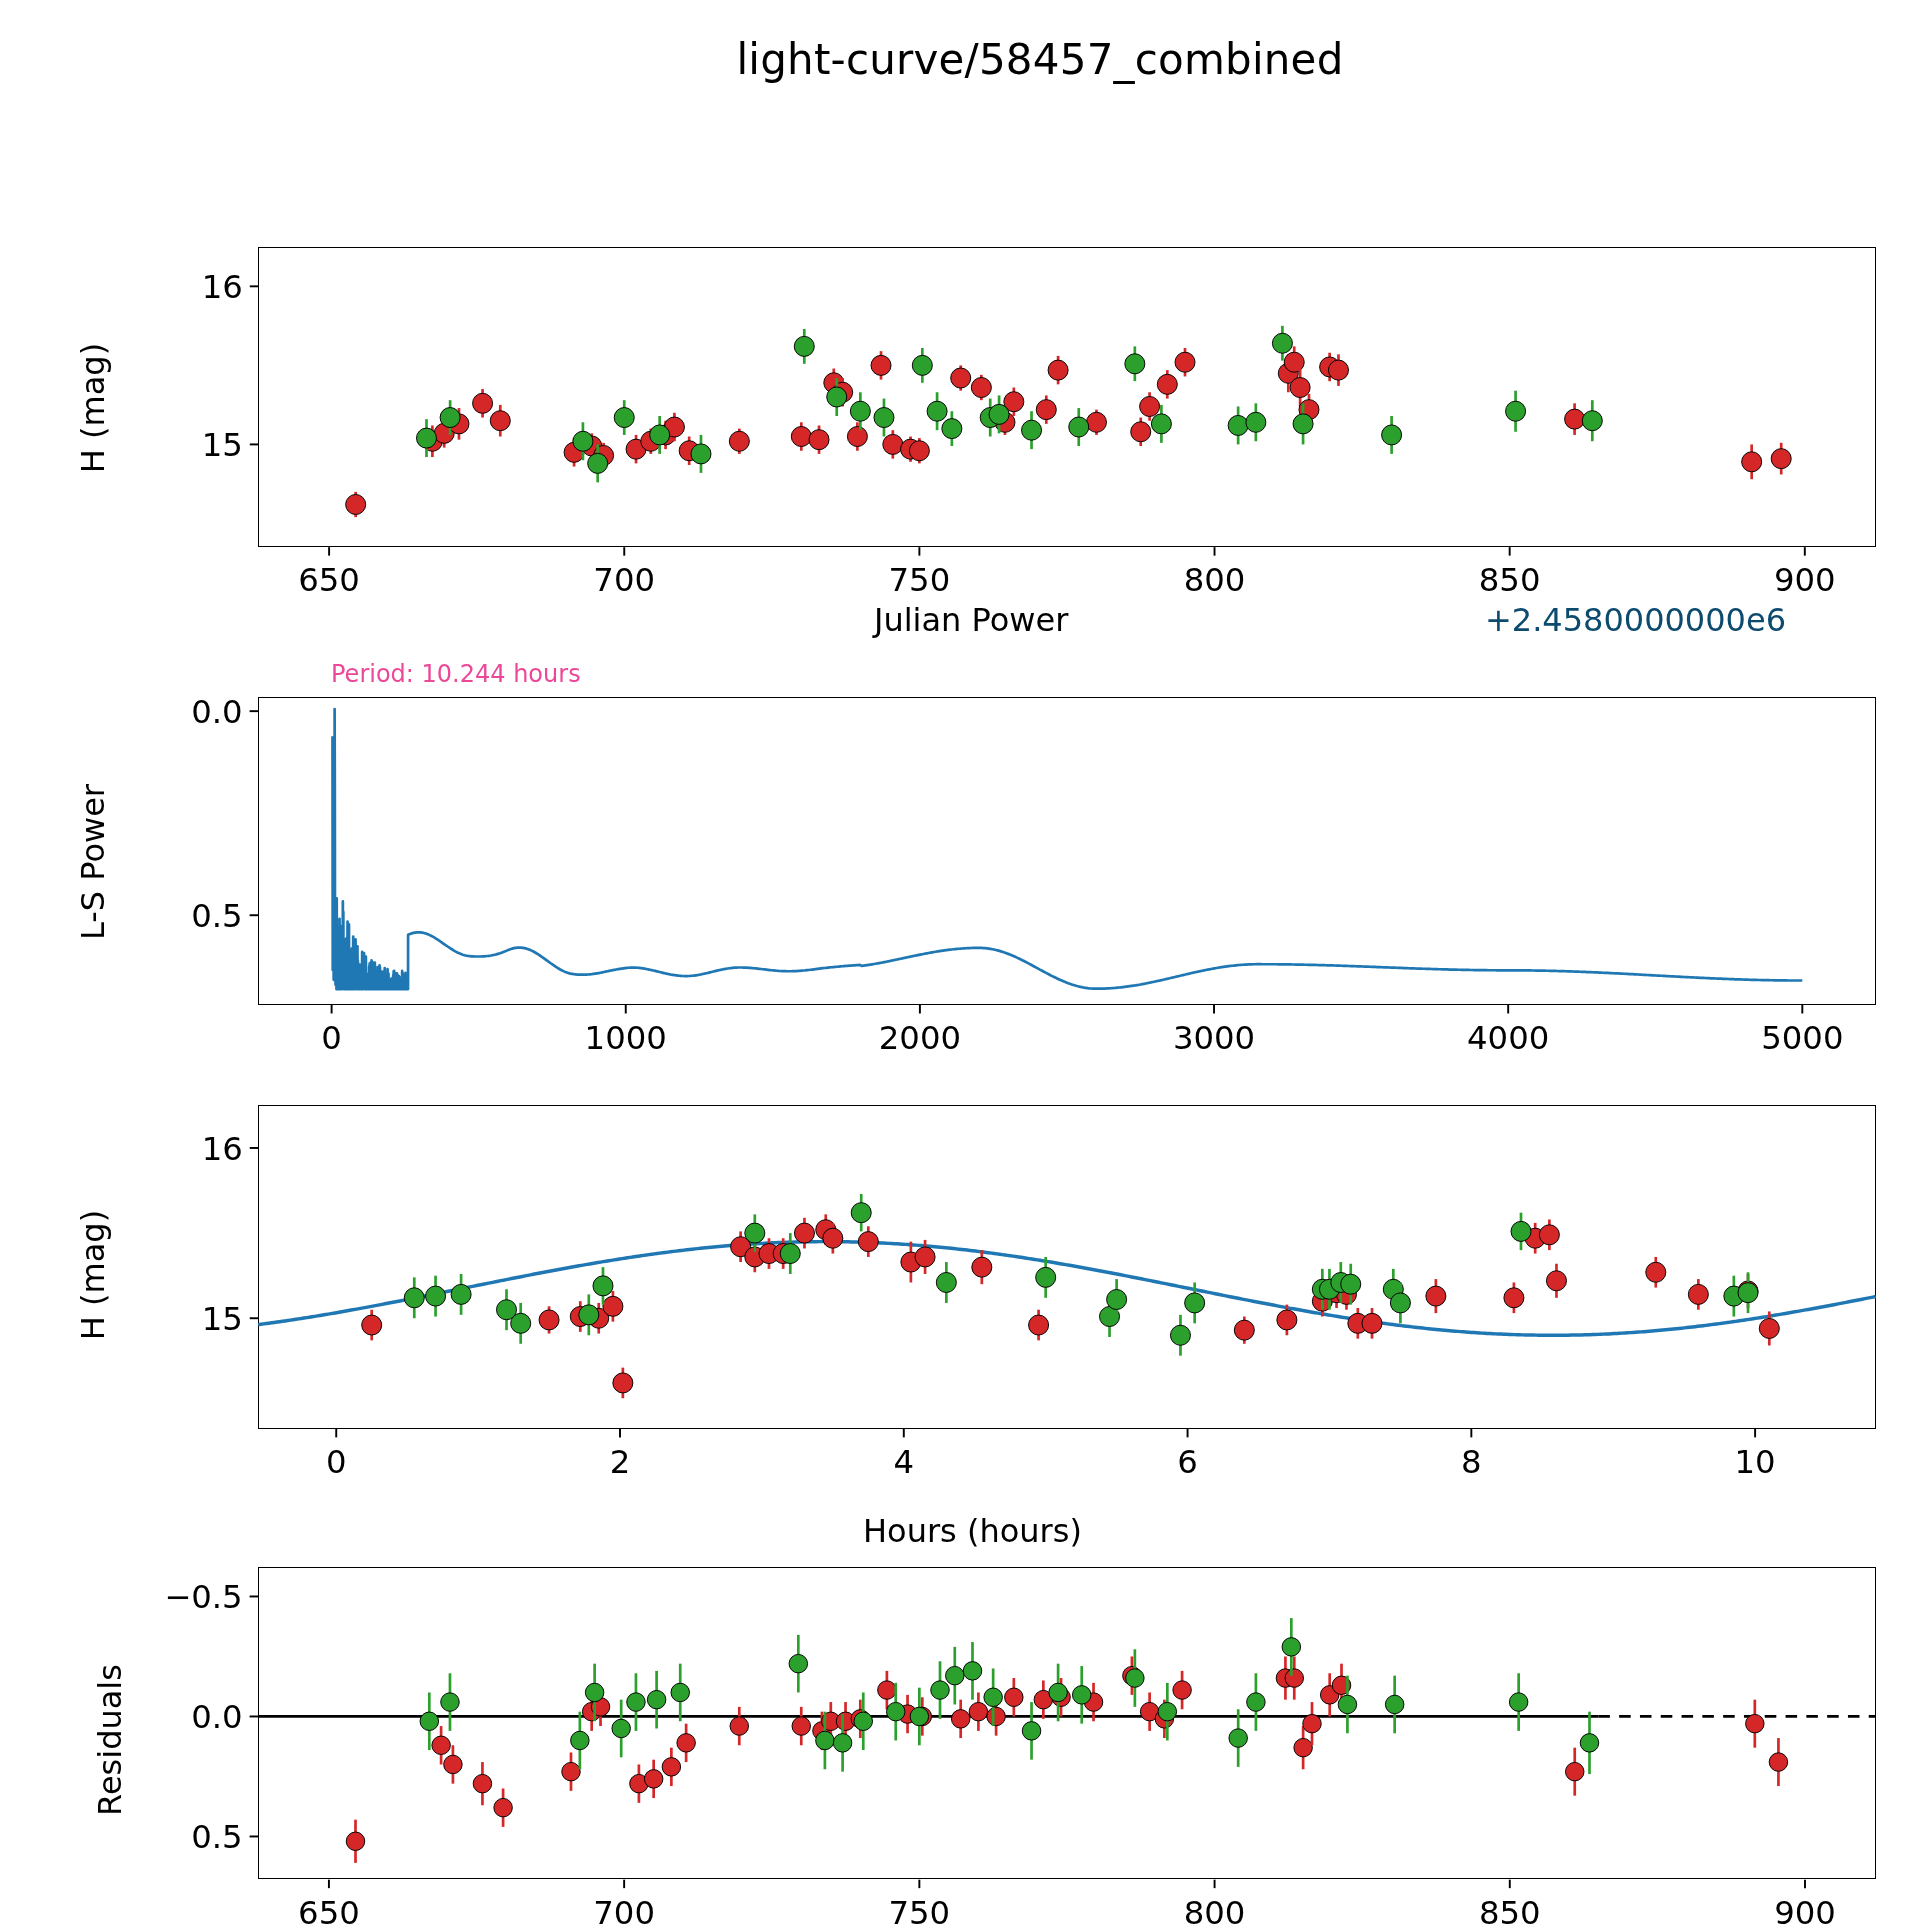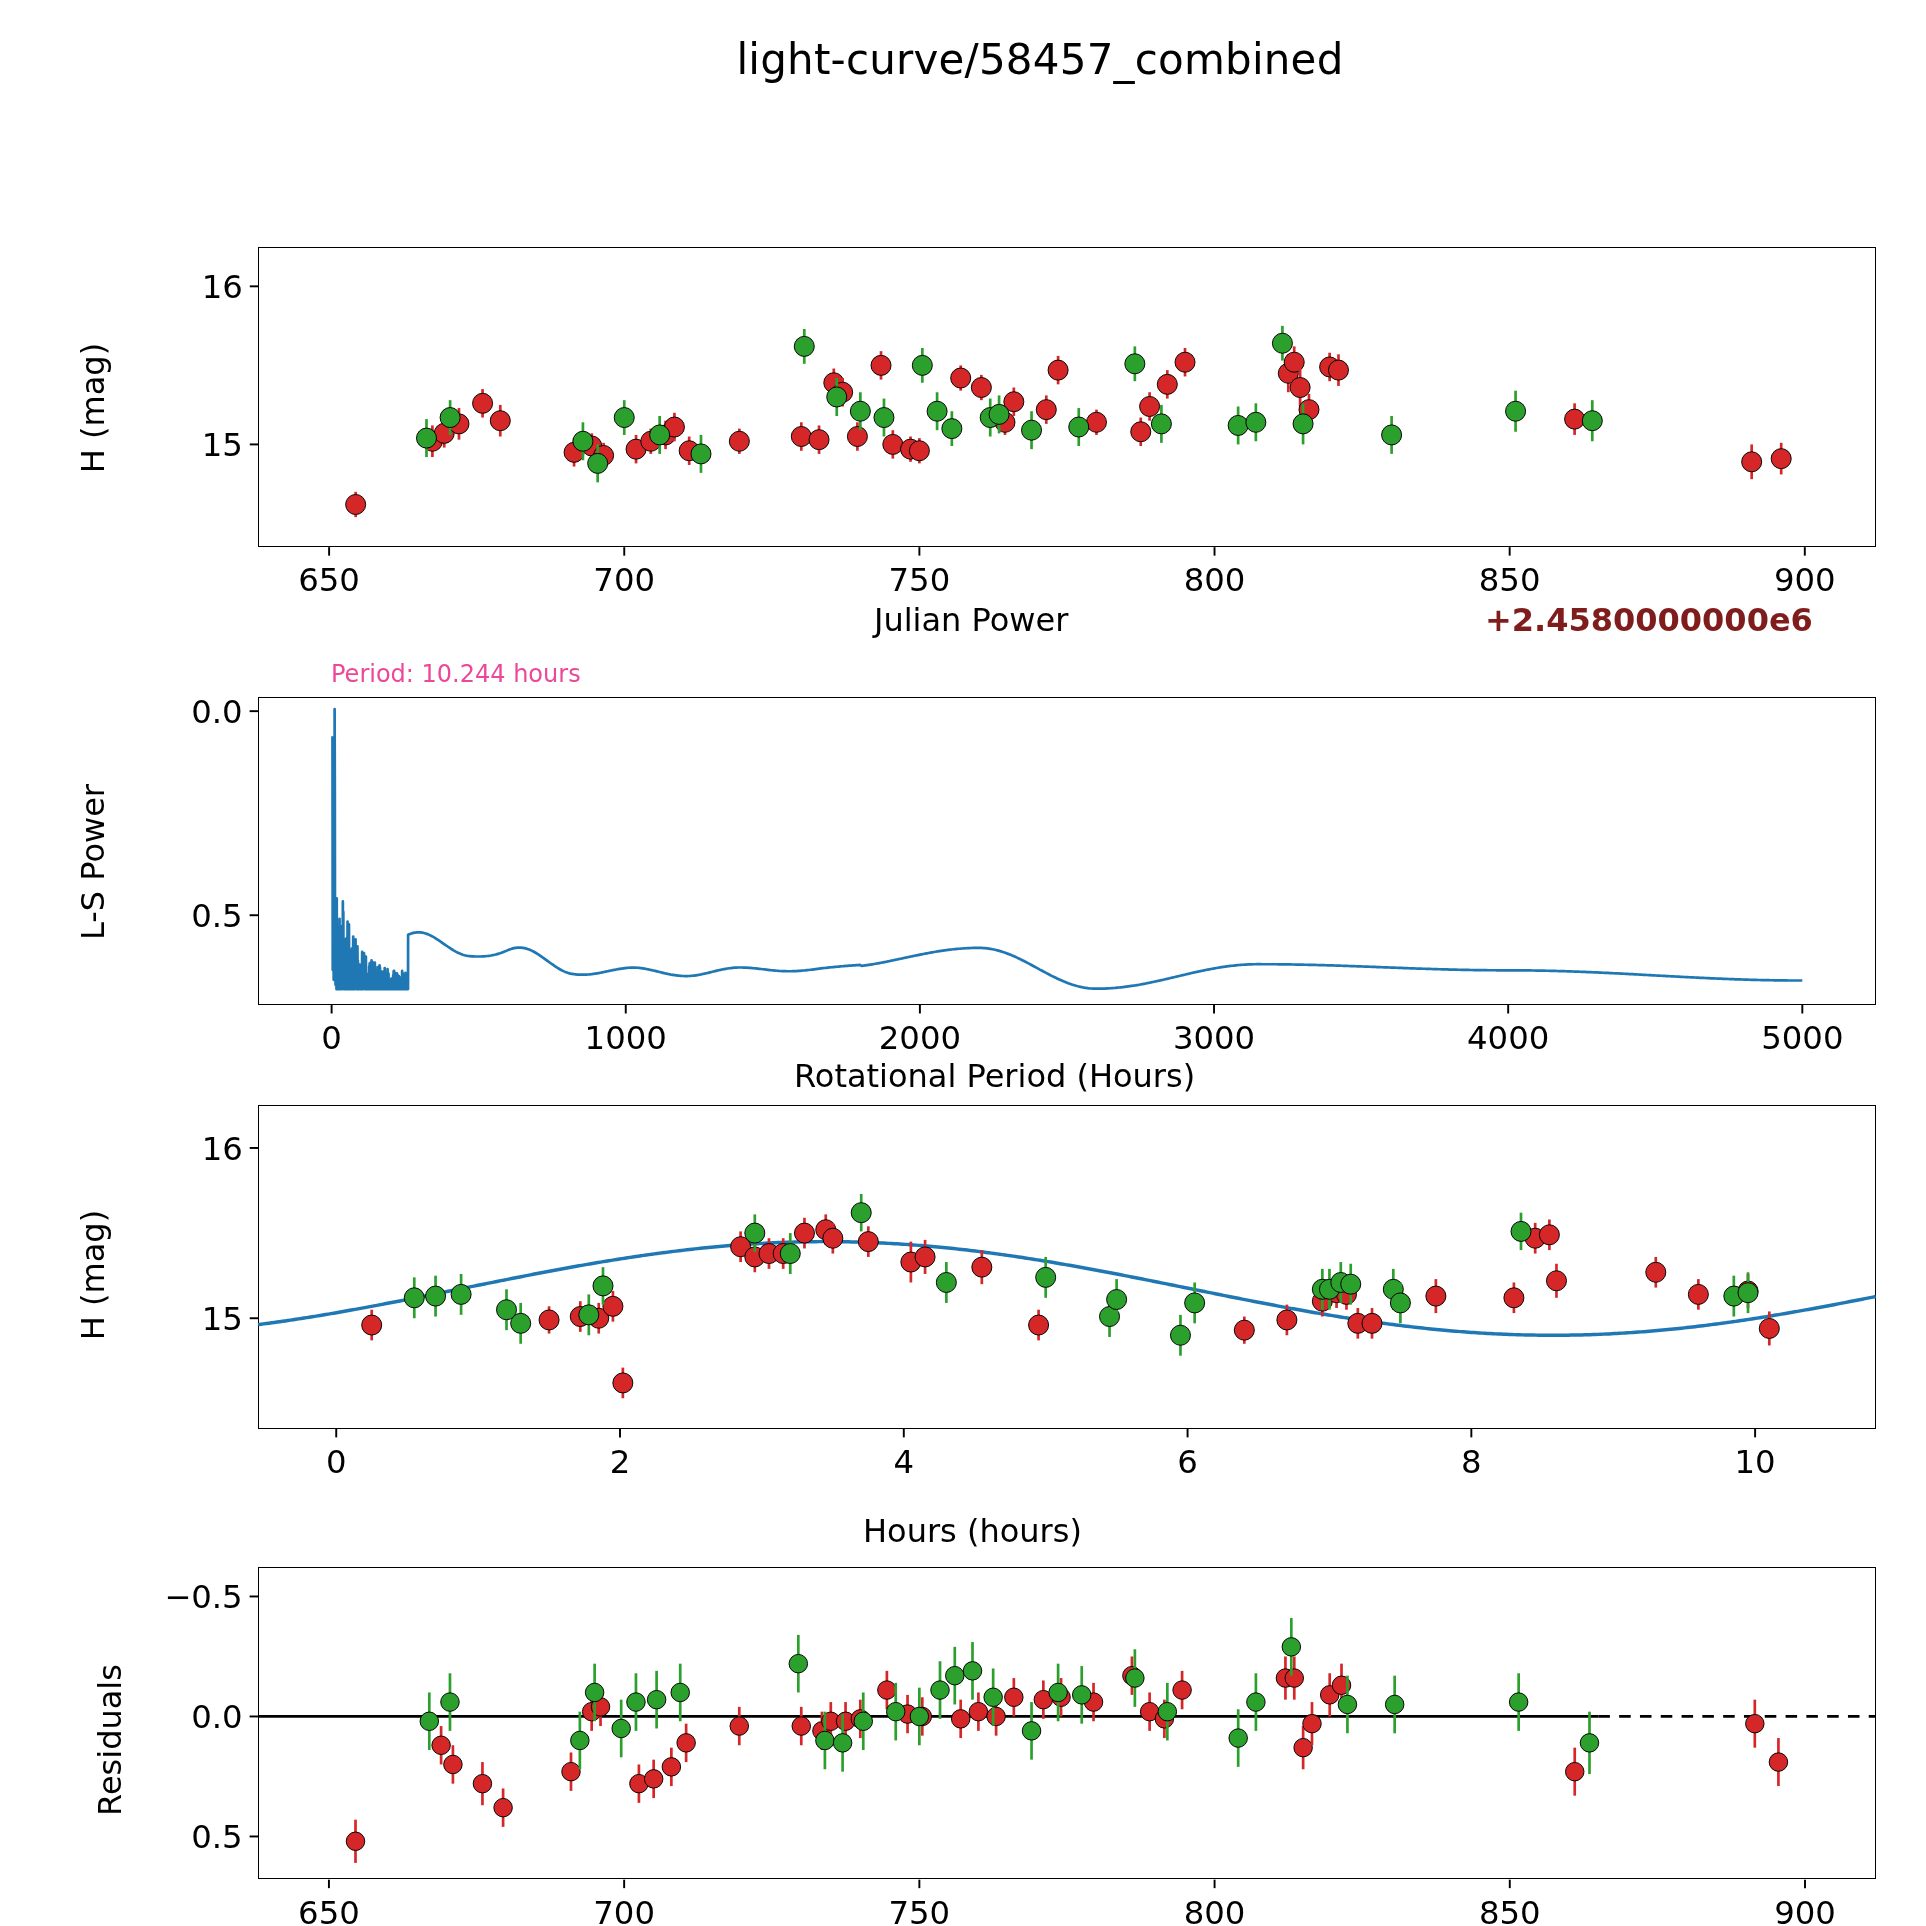--- a/index.html
+++ b/index.html
@@ -43,23 +43,22 @@
     font-size: 32px;
     color: #000000;
     white-space: nowrap;
   }
   .ylabel {
     transform-origin: 50% 50%;
   }
   .offset-text {
     position: absolute;
     font-size: 32px;
-    color: #7f1d1d;
+    color: #0c4a6e;
     white-space: nowrap;
-    font-weight: bold;
   }
   .panel-annot {
     position: absolute;
     font-size: 24px;
     color: #ec4899;
     white-space: nowrap;
   }
   svg.plot-svg {
     position: absolute;
     left: 0;
@@ -265,21 +264,20 @@
           <line x1="4679.09090909091" y1="950" x2="4679.09090909091" y2="972" stroke="#000" stroke-width="5"></line>
           <text x="4679.09090909091" y="1065" font-size="84" font-family="&quot;DejaVu Sans&quot;, sans-serif" fill="#000000" text-anchor="middle" dominant-baseline="alphabetic">5000</text>
           <line x1="648" y1="187.08609271523179" x2="670" y2="187.08609271523179" stroke="#000" stroke-width="5"></line>
           <text x="630" y="217.08609271523179" font-size="84" font-family="&quot;DejaVu Sans&quot;, sans-serif" fill="#000000" text-anchor="end" dominant-baseline="alphabetic">0.0</text>
           <line x1="648" y1="716.8874172185431" x2="670" y2="716.8874172185431" stroke="#000" stroke-width="5"></line>
           <text x="630" y="746.8874172185431" font-size="84" font-family="&quot;DejaVu Sans&quot;, sans-serif" fill="#000000" text-anchor="end" dominant-baseline="alphabetic">0.5</text>
         </g>
         <path d="M863.2 252.4 L863.8 858.9 L864.4 308.2 L865.0 856.2 L865.6 425.7 L866.3 884.5 L866.9 257.2 L867.5 850.0 L868.1 387.5 L868.7 864.9 L868.7 181.8 L869.3 389.8 L869.9 880.7 L870.5 779.5 L871.1 897.4 L871.8 695.0 L872.4 893.1 L873.0 865.5 L873.6 908.7 L874.2 672.8 L874.8 906.6 L875.4 868.5 L876.0 908.7 L876.6 794.4 L877.3 905.9 L877.9 869.8 L878.5 908.7 L879.1 836.9 L879.7 908.7 L880.3 866.1 L880.9 908.7 L881.5 726.3 L882.1 896.4 L882.7 772.1 L883.4 908.7 L884.0 860.5 L884.6 908.7 L885.2 781.0 L885.8 908.7 L886.4 745.8 L887.0 903.2 L887.6 864.2 L888.2 908.7 L888.9 815.8 L889.5 905.6 L890.1 681.1 L890.7 907.6 L891.3 708.1 L891.9 891.0 L892.5 881.2 L893.1 908.7 L893.7 779.2 L894.4 901.1 L895.0 876.2 L895.6 908.7 L896.2 840.8 L896.8 908.7 L897.4 880.3 L898.0 908.7 L898.6 777.3 L899.2 900.2 L899.9 803.0 L900.5 908.7 L901.1 841.0 L901.7 908.7 L902.3 733.7 L902.9 898.7 L903.5 886.9 L904.1 908.7 L904.7 757.2 L905.4 898.0 L906.0 740.8 L906.6 908.7 L907.2 885.5 L907.8 908.7 L908.4 887.7 L909.0 908.7 L909.6 842.8 L910.2 908.7 L910.9 839.0 L911.5 908.7 L912.1 876.8 L912.7 908.7 L913.3 803.7 L913.9 906.8 L914.5 887.7 L915.1 908.7 L915.7 874.6 L916.3 908.7 L917.0 772.4 L917.6 908.7 L918.2 890.8 L918.8 908.7 L919.4 825.8 L920.0 902.8 L920.6 860.2 L921.2 908.7 L921.8 793.2 L922.5 901.9 L923.1 779.7 L923.7 897.3 L924.3 841.2 L924.9 908.7 L925.5 839.1 L926.1 905.6 L926.7 882.1 L927.3 908.7 L928.0 797.4 L928.6 900.9 L929.2 835.0 L929.8 908.4 L930.4 891.1 L931.0 908.7 L931.6 895.6 L932.2 908.7 L932.8 885.7 L933.5 908.7 L934.1 844.9 L934.7 908.7 L935.3 893.1 L935.9 908.7 L936.5 859.3 L937.1 908.7 L937.7 869.0 L938.3 908.7 L939.0 889.6 L939.6 908.7 L940.2 812.1 L940.8 907.9 L941.4 851.9 L942.0 907.8 L942.6 891.9 L943.2 908.7 L943.8 849.7 L944.5 905.9 L945.1 815.5 L945.7 906.2 L946.3 827.1 L946.9 904.5 L947.5 882.7 L948.1 908.7 L948.7 844.4 L949.3 905.7 L949.9 824.5 L950.6 908.7 L951.2 895.9 L951.8 908.7 L952.4 892.7 L953.0 908.7 L953.6 896.9 L954.2 908.7 L954.8 881.9 L955.4 908.7 L956.1 869.4 L956.7 908.7 L957.3 884.2 L957.9 908.7 L958.5 849.9 L959.1 906.5 L959.7 842.1 L960.3 905.3 L960.9 892.8 L961.6 908.7 L962.2 840.1 L962.8 908.7 L963.4 856.7 L964.0 906.4 L964.6 834.3 L965.2 908.7 L965.8 880.7 L966.4 908.7 L967.1 838.8 L967.7 906.8 L968.3 901.0 L968.9 908.7 L969.5 899.1 L970.1 908.7 L970.7 902.0 L971.3 908.7 L971.9 897.7 L972.6 908.7 L973.2 839.9 L973.8 904.7 L974.4 899.7 L975.0 908.7 L975.6 903.1 L976.2 908.7 L976.8 900.4 L977.4 908.7 L978.1 895.0 L978.7 908.7 L979.3 891.9 L979.9 908.7 L980.5 851.6 L981.1 908.2 L981.7 902.0 L982.3 908.7 L982.9 882.3 L983.5 908.7 L984.2 889.0 L984.8 908.7 L985.4 846.8 L986.0 906.8 L986.6 852.9 L987.2 908.7 L987.8 901.1 L988.4 908.7 L989.0 900.6 L989.7 908.7 L990.3 867.6 L990.9 908.7 L991.5 886.2 L992.1 908.7 L992.7 863.0 L993.3 907.9 L993.9 895.8 L994.5 908.7 L995.2 902.7 L995.8 908.7 L996.4 893.5 L997.0 908.7 L997.6 903.7 L998.2 908.7 L998.8 854.1 L999.4 907.6 L1000.0 892.8 L1000.7 908.7 L1001.3 877.7 L1001.9 908.7 L1002.5 893.3 L1003.1 908.7 L1003.7 904.2 L1004.3 908.7 L1004.9 867.9 L1005.5 908.7 L1006.2 856.9 L1006.8 906.6 L1007.4 872.9 L1008.0 908.7 L1008.6 868.5 L1009.2 908.7 L1009.8 904.8 L1010.4 908.7 L1011.0 904.0 L1011.7 908.7 L1012.3 896.6 L1012.9 908.7 L1013.5 896.5 L1014.1 908.7 L1014.7 903.4 L1015.3 908.7 L1015.9 881.2 L1016.5 908.7 L1017.1 898.1 L1017.8 908.7 L1018.4 905.3 L1019.0 908.7 L1019.6 882.5 L1020.2 908.7 L1020.8 872.9 L1021.4 908.7 L1022.0 862.1 L1022.6 908.7 L1023.3 861.5 L1023.9 908.7 L1024.5 880.3 L1025.1 908.7 L1025.7 866.9 L1026.3 908.5 L1026.9 905.1 L1027.5 908.7 L1028.1 878.5 L1028.8 908.7 L1029.4 898.4 L1030.0 908.7 L1030.6 867.8 L1031.2 908.7 L1031.8 897.4 L1032.4 908.7 L1033.0 873.0 L1033.6 908.2 L1034.3 880.7 L1034.9 908.7 L1035.5 874.9 L1036.1 908.7 L1036.7 902.4 L1037.3 908.7 L1037.9 887.8 L1038.5 908.7 L1039.1 892.1 L1039.8 908.7 L1040.4 905.8 L1041.0 908.7 L1041.6 878.3 L1042.2 908.7 L1042.8 887.8 L1043.4 908.7 L1044.0 861.6 L1044.6 908.7 L1045.3 867.1 L1045.9 908.6 L1046.5 896.6 L1047.1 908.7 L1047.7 882.0 L1048.3 908.7 L1048.9 874.1 L1049.5 908.7 L1050.1 898.4 L1050.7 908.7 L1051.4 883.3 L1052.0 908.7 L1052.6 866.4 L1053.2 908.7 L1053.8 899.7 L1054.4 908.7 L1055.0 881.4 L1055.6 908.7 L1056.2 901.8 L1056.9 908.7 L1057.5 874.4 L1058.1 908.7 L1058.7 894.7 L1059.3 908.7 L1059.5 767.7 L1064.0 765.7 L1068.6 764.1 L1073.2 762.8 L1077.8 761.9 L1082.4 761.4 L1086.9 761.2 L1091.5 761.5 L1096.1 762.1 L1100.7 763.0 L1105.3 764.3 L1109.9 765.9 L1114.4 767.9 L1119.0 770.1 L1123.6 772.5 L1128.2 775.1 L1132.8 778.0 L1137.3 780.9 L1141.9 784.0 L1146.5 787.2 L1151.1 790.4 L1155.7 793.6 L1160.3 796.8 L1164.8 800.0 L1169.4 803.0 L1174.0 805.9 L1178.6 808.7 L1183.2 811.3 L1187.7 813.7 L1192.3 815.9 L1196.9 817.8 L1201.5 819.4 L1206.1 820.8 L1210.7 821.9 L1215.2 822.7 L1219.8 823.2 L1224.4 823.6 L1229.0 823.8 L1233.6 824.0 L1238.1 824.1 L1242.7 824.1 L1247.3 824.1 L1251.9 823.9 L1256.5 823.6 L1261.1 823.3 L1265.6 822.8 L1270.2 822.2 L1274.8 821.5 L1279.4 820.6 L1284.0 819.6 L1288.5 818.5 L1293.1 817.2 L1297.7 815.8 L1302.3 814.2 L1306.9 812.5 L1311.5 810.7 L1316.0 808.8 L1320.6 806.8 L1325.2 805.0 L1329.8 803.5 L1334.4 802.3 L1338.9 801.5 L1343.5 801.0 L1348.1 800.8 L1352.7 801.0 L1357.3 801.5 L1361.9 802.3 L1366.4 803.5 L1371.0 805.0 L1375.6 806.7 L1380.2 808.8 L1384.8 811.1 L1389.3 813.6 L1393.9 816.3 L1398.5 819.2 L1403.1 822.3 L1407.7 825.5 L1412.3 828.8 L1416.8 832.1 L1421.4 835.5 L1426.0 838.9 L1430.6 842.2 L1435.2 845.4 L1439.7 848.6 L1444.3 851.6 L1448.9 854.5 L1453.5 857.2 L1458.1 859.7 L1462.7 862.0 L1467.2 864.0 L1471.8 865.8 L1476.4 867.3 L1481.0 868.5 L1485.6 869.3 L1490.1 870.0 L1494.7 870.5 L1499.3 870.9 L1503.9 871.1 L1508.5 871.3 L1513.1 871.3 L1517.6 871.2 L1522.2 871.0 L1526.8 870.7 L1531.4 870.3 L1536.0 869.8 L1540.5 869.2 L1545.1 868.5 L1549.7 867.8 L1554.3 867.0 L1558.9 866.1 L1563.5 865.2 L1568.0 864.3 L1572.6 863.3 L1577.2 862.4 L1581.8 861.4 L1586.4 860.4 L1590.9 859.5 L1595.5 858.6 L1600.1 857.7 L1604.7 856.9 L1609.3 856.1 L1613.9 855.4 L1618.4 854.7 L1623.0 854.1 L1627.6 853.6 L1632.2 853.2 L1636.8 852.9 L1641.3 852.8 L1645.9 852.9 L1650.5 853.0 L1655.1 853.3 L1659.7 853.7 L1664.3 854.2 L1668.8 854.8 L1673.4 855.6 L1678.0 856.4 L1682.6 857.3 L1687.2 858.3 L1691.7 859.3 L1696.3 860.4 L1700.9 861.5 L1705.5 862.6 L1710.1 863.7 L1714.7 864.9 L1719.2 866.0 L1723.8 867.1 L1728.4 868.1 L1733.0 869.1 L1737.6 870.1 L1742.1 871.0 L1746.7 871.8 L1751.3 872.5 L1755.9 873.1 L1760.5 873.6 L1765.1 874.1 L1769.6 874.4 L1774.2 874.6 L1778.8 874.8 L1783.4 874.8 L1788.0 874.6 L1792.5 874.4 L1797.1 874.0 L1801.7 873.5 L1806.3 872.9 L1810.9 872.2 L1815.5 871.4 L1820.0 870.6 L1824.6 869.6 L1829.2 868.6 L1833.8 867.6 L1838.4 866.5 L1842.9 865.3 L1847.5 864.2 L1852.1 863.1 L1856.7 861.9 L1861.3 860.8 L1865.9 859.7 L1870.4 858.7 L1875.0 857.7 L1879.6 856.8 L1884.2 856.0 L1888.8 855.2 L1893.3 854.5 L1897.9 854.0 L1902.5 853.5 L1907.1 853.1 L1911.7 852.8 L1916.3 852.6 L1920.8 852.6 L1925.4 852.6 L1930.0 852.7 L1934.6 852.9 L1939.2 853.1 L1943.7 853.4 L1948.3 853.7 L1952.9 854.1 L1957.5 854.5 L1962.1 855.0 L1966.7 855.5 L1971.2 856.0 L1975.8 856.5 L1980.4 857.1 L1985.0 857.6 L1989.6 858.2 L1994.1 858.7 L1998.7 859.2 L2003.3 859.7 L2007.9 860.2 L2012.5 860.6 L2017.1 861.0 L2021.6 861.4 L2026.2 861.7 L2030.8 861.9 L2035.4 862.1 L2040.0 862.2 L2044.5 862.3 L2049.1 862.3 L2053.7 862.3 L2058.3 862.2 L2062.9 862.0 L2067.5 861.8 L2072.0 861.5 L2076.6 861.2 L2081.2 860.8 L2085.8 860.4 L2090.4 860.0 L2094.9 859.5 L2099.5 859.0 L2104.1 858.4 L2108.7 857.9 L2113.3 857.3 L2117.9 856.7 L2122.4 856.1 L2127.0 855.5 L2131.6 855.0 L2136.2 854.4 L2140.8 853.9 L2145.3 853.4 L2149.9 852.9 L2154.5 852.5 L2159.1 852.0 L2163.7 851.6 L2168.3 851.1 L2172.8 850.7 L2177.4 850.2 L2182.0 849.8 L2186.6 849.4 L2191.2 849.0 L2195.7 848.6 L2200.3 848.2 L2204.9 847.9 L2209.5 847.5 L2214.1 847.2 L2218.7 846.9 L2223.2 846.5 L2227.8 846.2 L2232.4 845.9 L2237.0 848.6 L2241.6 847.9 L2246.1 847.3 L2250.7 846.6 L2255.3 845.9 L2259.9 845.1 L2264.5 844.4 L2269.1 843.6 L2273.6 842.8 L2278.2 842.0 L2282.8 841.1 L2287.4 840.2 L2292.0 839.4 L2296.5 838.5 L2301.1 837.6 L2305.7 836.6 L2310.3 835.7 L2314.9 834.8 L2319.5 833.8 L2324.0 832.9 L2328.6 831.9 L2333.2 830.9 L2337.8 829.9 L2342.4 829.0 L2346.9 828.0 L2351.5 827.0 L2356.1 826.0 L2360.7 825.1 L2365.3 824.1 L2369.9 823.1 L2374.4 822.2 L2379.0 821.2 L2383.6 820.3 L2388.2 819.3 L2392.8 818.4 L2397.3 817.5 L2401.9 816.6 L2406.5 815.8 L2411.1 814.9 L2415.7 814.1 L2420.3 813.2 L2424.8 812.4 L2429.4 811.7 L2434.0 810.9 L2438.6 810.2 L2443.2 809.5 L2447.7 808.8 L2452.3 808.1 L2456.9 807.5 L2461.5 806.9 L2466.1 806.3 L2470.7 805.8 L2475.2 805.3 L2479.8 804.8 L2484.4 804.4 L2489.0 803.9 L2493.6 803.6 L2498.1 803.2 L2502.7 802.9 L2507.3 802.6 L2511.9 802.4 L2516.5 802.2 L2521.1 802.0 L2525.6 801.9 L2530.2 801.8 L2534.8 801.7 L2539.4 801.7 L2544.0 801.7 L2548.5 801.8 L2553.1 802.1 L2557.7 802.4 L2562.3 802.9 L2566.9 803.5 L2571.5 804.2 L2576.0 805.1 L2580.6 806.0 L2585.2 807.1 L2589.8 808.2 L2594.4 809.5 L2598.9 810.8 L2603.5 812.3 L2608.1 813.8 L2612.7 815.5 L2617.3 817.2 L2621.9 819.0 L2626.4 820.9 L2631.0 822.8 L2635.6 824.9 L2640.2 827.0 L2644.8 829.1 L2649.3 831.3 L2653.9 833.6 L2658.5 835.9 L2663.1 838.3 L2667.7 840.7 L2672.3 843.1 L2676.8 845.5 L2681.4 848.0 L2686.0 850.5 L2690.6 853.0 L2695.2 855.5 L2699.7 858.0 L2704.3 860.4 L2708.9 862.9 L2713.5 865.4 L2718.1 867.8 L2722.7 870.2 L2727.2 872.6 L2731.8 874.9 L2736.4 877.2 L2741.0 879.4 L2745.6 881.6 L2750.1 883.7 L2754.7 885.8 L2759.3 887.8 L2763.9 889.7 L2768.5 891.5 L2773.1 893.3 L2777.6 894.9 L2782.2 896.5 L2786.8 898.0 L2791.4 899.4 L2796.0 900.7 L2800.5 901.8 L2805.1 902.9 L2809.7 903.9 L2814.3 904.8 L2818.9 905.5 L2823.5 906.2 L2828.0 906.7 L2832.6 907.1 L2837.2 907.4 L2841.8 907.6 L2846.4 907.6 L2850.9 907.6 L2855.5 907.5 L2860.1 907.4 L2864.7 907.3 L2869.3 907.2 L2873.9 906.9 L2878.4 906.7 L2883.0 906.4 L2887.6 906.1 L2892.2 905.8 L2896.8 905.4 L2901.3 905.0 L2905.9 904.5 L2910.5 904.0 L2915.1 903.5 L2919.7 903.0 L2924.3 902.4 L2928.8 901.8 L2933.4 901.1 L2938.0 900.4 L2942.6 899.7 L2947.2 899.0 L2951.7 898.2 L2956.3 897.5 L2960.9 896.6 L2965.5 895.8 L2970.1 895.0 L2974.7 894.1 L2979.2 893.2 L2983.8 892.2 L2988.4 891.3 L2993.0 890.3 L2997.6 889.4 L3002.1 888.4 L3006.7 887.4 L3011.3 886.3 L3015.9 885.3 L3020.5 884.3 L3025.1 883.2 L3029.6 882.1 L3034.2 881.1 L3038.8 880.0 L3043.4 878.9 L3048.0 877.8 L3052.5 876.7 L3057.1 875.6 L3061.7 874.6 L3066.3 873.5 L3070.9 872.4 L3075.5 871.3 L3080.0 870.2 L3084.6 869.2 L3089.2 868.1 L3093.8 867.0 L3098.4 866.0 L3102.9 865.0 L3107.5 864.0 L3112.1 863.0 L3116.7 862.0 L3121.3 861.0 L3125.9 860.0 L3130.4 859.1 L3135.0 858.2 L3139.6 857.3 L3144.2 856.4 L3148.8 855.6 L3153.3 854.7 L3157.9 853.9 L3162.5 853.2 L3167.1 852.4 L3171.7 851.7 L3176.3 851.0 L3180.8 850.3 L3185.4 849.7 L3190.0 849.1 L3194.6 848.5 L3199.2 848.0 L3203.7 847.5 L3208.3 847.0 L3212.9 846.5 L3217.5 846.1 L3222.1 845.8 L3226.7 845.4 L3231.2 845.1 L3235.8 844.9 L3240.4 844.6 L3245.0 844.4 L3249.6 844.3 L3254.1 844.2 L3258.7 844.1 L3263.3 844.0 L3267.9 844.0 L3272.5 844.0 L3277.1 844.1 L3281.6 844.1 L3286.2 844.1 L3290.8 844.1 L3295.4 844.1 L3300.0 844.1 L3304.5 844.2 L3309.1 844.2 L3313.7 844.2 L3318.3 844.3 L3322.9 844.3 L3327.5 844.4 L3332.0 844.4 L3336.6 844.5 L3341.2 844.6 L3345.8 844.6 L3350.4 844.7 L3354.9 844.8 L3359.5 844.8 L3364.1 844.9 L3368.7 845.0 L3373.3 845.1 L3377.9 845.2 L3382.4 845.3 L3387.0 845.4 L3391.6 845.5 L3396.2 845.6 L3400.8 845.7 L3405.3 845.8 L3409.9 845.9 L3414.5 846.0 L3419.1 846.1 L3423.7 846.2 L3428.3 846.4 L3432.8 846.5 L3437.4 846.6 L3442.0 846.7 L3446.6 846.9 L3451.2 847.0 L3455.7 847.2 L3460.3 847.3 L3464.9 847.4 L3469.5 847.6 L3474.1 847.7 L3478.7 847.9 L3483.2 848.0 L3487.8 848.2 L3492.4 848.3 L3497.0 848.5 L3501.6 848.7 L3506.1 848.8 L3510.7 849.0 L3515.3 849.1 L3519.9 849.3 L3524.5 849.5 L3529.1 849.6 L3533.6 849.8 L3538.2 850.0 L3542.8 850.2 L3547.4 850.3 L3552.0 850.5 L3556.5 850.7 L3561.1 850.8 L3565.7 851.0 L3570.3 851.2 L3574.9 851.4 L3579.5 851.5 L3584.0 851.7 L3588.6 851.9 L3593.2 852.1 L3597.8 852.3 L3602.4 852.4 L3606.9 852.6 L3611.5 852.8 L3616.1 853.0 L3620.7 853.1 L3625.3 853.3 L3629.9 853.5 L3634.4 853.6 L3639.0 853.8 L3643.6 854.0 L3648.2 854.2 L3652.8 854.3 L3657.3 854.5 L3661.9 854.7 L3666.5 854.8 L3671.1 855.0 L3675.7 855.2 L3680.3 855.3 L3684.8 855.5 L3689.4 855.6 L3694.0 855.8 L3698.6 855.9 L3703.2 856.1 L3707.7 856.2 L3712.3 856.4 L3716.9 856.5 L3721.5 856.7 L3726.1 856.8 L3730.7 857.0 L3735.2 857.1 L3739.8 857.2 L3744.4 857.4 L3749.0 857.5 L3753.6 857.6 L3758.1 857.7 L3762.7 857.9 L3767.3 858.0 L3771.9 858.1 L3776.5 858.2 L3781.1 858.3 L3785.6 858.4 L3790.2 858.5 L3794.8 858.6 L3799.4 858.7 L3804.0 858.8 L3808.5 858.9 L3813.1 859.0 L3817.7 859.1 L3822.3 859.1 L3826.9 859.2 L3831.5 859.3 L3836.0 859.4 L3840.6 859.4 L3845.2 859.5 L3849.8 859.5 L3854.4 859.6 L3858.9 859.6 L3863.5 859.7 L3868.1 859.7 L3872.7 859.8 L3877.3 859.8 L3881.9 859.8 L3886.4 859.9 L3891.0 859.9 L3895.6 859.9 L3900.2 859.9 L3904.8 859.9 L3909.3 859.9 L3913.9 859.9 L3918.5 859.9 L3923.1 859.9 L3927.7 860.0 L3932.3 860.0 L3936.8 860.0 L3941.4 860.0 L3946.0 860.0 L3950.6 860.1 L3955.2 860.1 L3959.7 860.2 L3964.3 860.2 L3968.9 860.3 L3973.5 860.3 L3978.1 860.4 L3982.7 860.4 L3987.2 860.5 L3991.8 860.6 L3996.4 860.7 L4001.0 860.7 L4005.6 860.8 L4010.1 860.9 L4014.7 861.0 L4019.3 861.1 L4023.9 861.2 L4028.5 861.3 L4033.1 861.5 L4037.6 861.6 L4042.2 861.7 L4046.8 861.8 L4051.4 862.0 L4056.0 862.1 L4060.5 862.2 L4065.1 862.4 L4069.7 862.5 L4074.3 862.7 L4078.9 862.8 L4083.5 863.0 L4088.0 863.1 L4092.6 863.3 L4097.2 863.5 L4101.8 863.6 L4106.4 863.8 L4110.9 864.0 L4115.5 864.2 L4120.1 864.4 L4124.7 864.5 L4129.3 864.7 L4133.9 864.9 L4138.4 865.1 L4143.0 865.3 L4147.6 865.5 L4152.2 865.7 L4156.8 865.9 L4161.3 866.2 L4165.9 866.4 L4170.5 866.6 L4175.1 866.8 L4179.7 867.0 L4184.3 867.2 L4188.8 867.5 L4193.4 867.7 L4198.0 867.9 L4202.6 868.1 L4207.2 868.4 L4211.7 868.6 L4216.3 868.8 L4220.9 869.1 L4225.5 869.3 L4230.1 869.6 L4234.7 869.8 L4239.2 870.0 L4243.8 870.3 L4248.4 870.5 L4253.0 870.8 L4257.6 871.0 L4262.1 871.3 L4266.7 871.5 L4271.3 871.8 L4275.9 872.0 L4280.5 872.3 L4285.1 872.5 L4289.6 872.8 L4294.2 873.0 L4298.8 873.3 L4303.4 873.5 L4308.0 873.8 L4312.5 874.0 L4317.1 874.3 L4321.7 874.5 L4326.3 874.8 L4330.9 875.0 L4335.5 875.3 L4340.0 875.5 L4344.6 875.7 L4349.2 876.0 L4353.8 876.2 L4358.4 876.5 L4362.9 876.7 L4367.5 877.0 L4372.1 877.2 L4376.7 877.4 L4381.3 877.7 L4385.9 877.9 L4390.4 878.1 L4395.0 878.4 L4399.6 878.6 L4404.2 878.8 L4408.8 879.0 L4413.3 879.3 L4417.9 879.5 L4422.5 879.7 L4427.1 879.9 L4431.7 880.1 L4436.3 880.3 L4440.8 880.6 L4445.4 880.8 L4450.0 881.0 L4454.6 881.2 L4459.2 881.4 L4463.7 881.6 L4468.3 881.7 L4472.9 881.9 L4477.5 882.1 L4482.1 882.3 L4486.7 882.5 L4491.2 882.7 L4495.8 882.8 L4500.4 883.0 L4505.0 883.2 L4509.6 883.3 L4514.1 883.5 L4518.7 883.6 L4523.3 883.8 L4527.9 883.9 L4532.5 884.1 L4537.1 884.2 L4541.6 884.4 L4546.2 884.5 L4550.8 884.6 L4555.4 884.7 L4560.0 884.9 L4564.5 885.0 L4569.1 885.1 L4573.7 885.2 L4578.3 885.3 L4582.9 885.4 L4587.5 885.5 L4592.0 885.6 L4596.6 885.7 L4601.2 885.7 L4605.8 885.8 L4610.4 885.9 L4614.9 886.0 L4619.5 886.0 L4624.1 886.1 L4628.7 886.1 L4633.3 886.2 L4637.9 886.2 L4642.4 886.3 L4647.0 886.3 L4651.6 886.3 L4656.2 886.4 L4660.8 886.4 L4665.3 886.4 L4669.9 886.4 L4674.5 886.4 L4679.1 886.4 " fill="none" stroke="#1f77b4" stroke-width="7" stroke-linejoin="round"></path>
       </svg>
     <div class="axis-label ylabel" style="left:-42px; top:204px; width:270px; text-align:center; transform:rotate(-90deg);">L-S Power</div>
-    <div class="axis-label" style="left:794px; top:418px;">Rotational Period (Hours)</div>
   </div>
 
   <div class="panel" id="panel-phased" style="left:0px; top:1090px; width:2080px; height:466px;">
     <div class="axes-frame" id="frame-ph" style="left:258px; top:15.4px; width:1618px; height:324px;"></div>
     <svg class="plot-svg" id="svg-ph" width="2080" height="466" viewBox="0 0 5400 1210">
         <g>
           <line x1="872.6315789473684" y1="880" x2="872.6315789473684" y2="902" stroke="#000" stroke-width="5"></line>
           <text x="872.6315789473684" y="995" font-size="84" font-family="&quot;DejaVu Sans&quot;, sans-serif" fill="#000000" text-anchor="middle" dominant-baseline="alphabetic">0</text>
           <line x1="1609.4736842105262" y1="880" x2="1609.4736842105262" y2="902" stroke="#000" stroke-width="5"></line>
           <text x="1609.4736842105262" y="995" font-size="84" font-family="&quot;DejaVu Sans&quot;, sans-serif" fill="#000000" text-anchor="middle" dominant-baseline="alphabetic">2</text>

